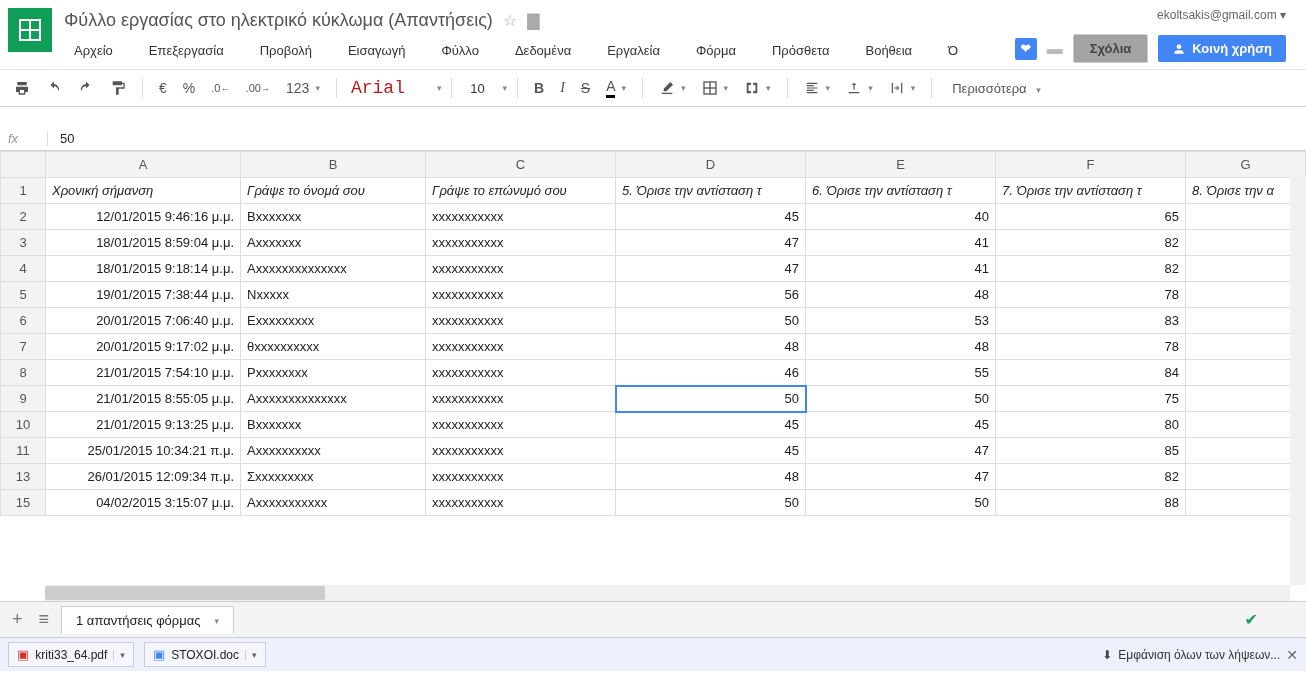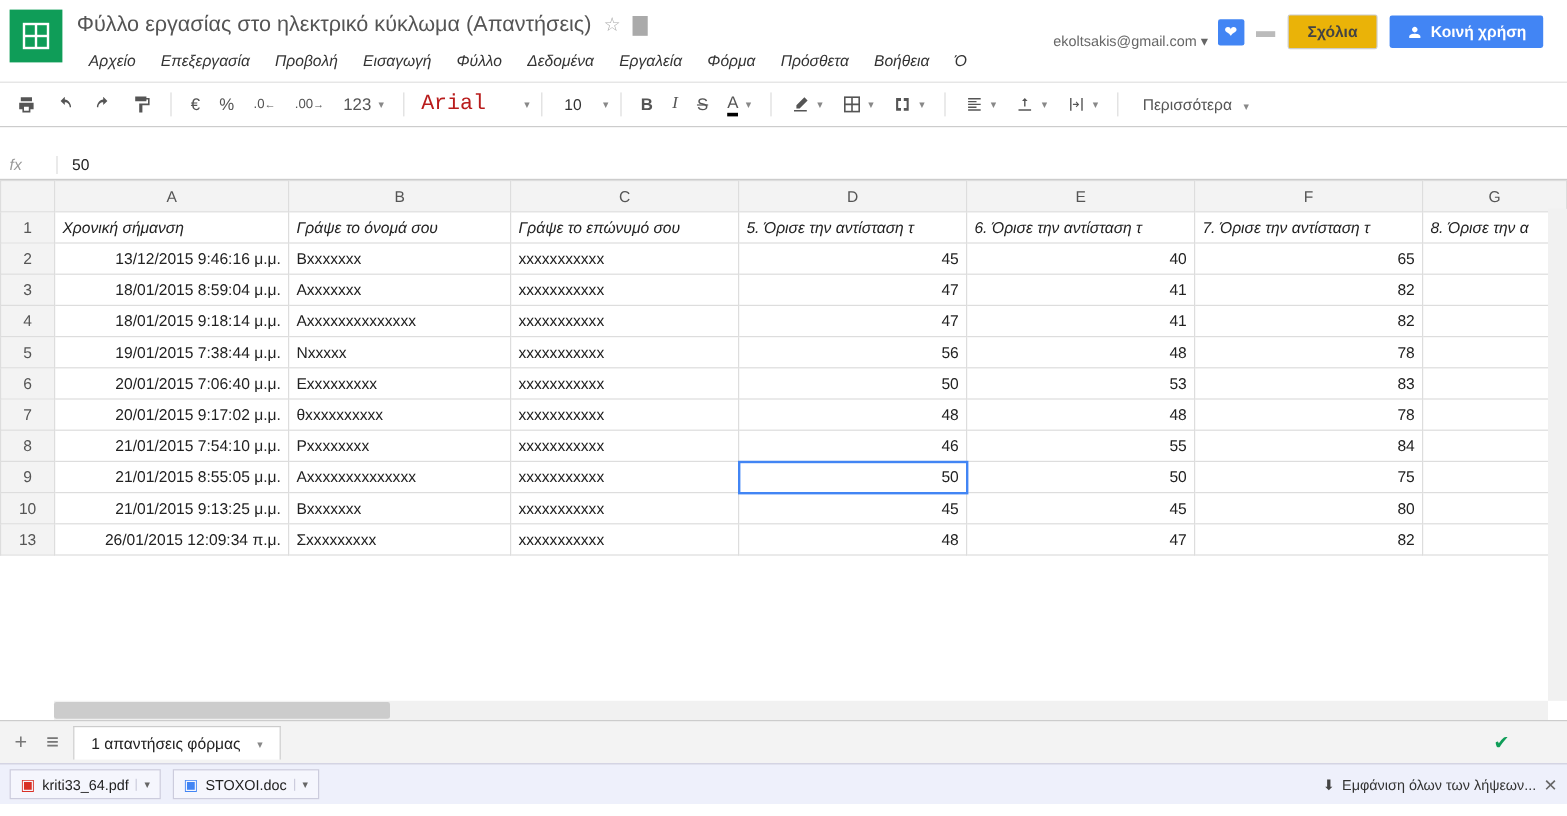--- a/index.html
+++ b/index.html
@@ -5,28 +5,28 @@
 * { box-sizing: border-box; margin: 0; padding: 0; }
 body { font-family: Arial, sans-serif; font-size: 13px; color: #222; background: #fff; width: 1306px; height: 680px; overflow: hidden; position: relative; }
 .header { display: flex; align-items: flex-start; padding: 8px 0 0 8px; }
 .logo { width: 44px; height: 44px; background: #0f9d58; display: flex; align-items: center; justify-content: center; margin-right: 12px; }
 .logo-inner { width: 22px; height: 22px; background: #fff; display: grid; grid-template-columns: 1fr 1fr; grid-template-rows: 1fr 1fr; gap: 2px; padding: 2px; }
 .logo-inner div { background: #0f9d58; }
 .title-area { flex: 1; }
 .doc-title-row { display: flex; align-items: center; gap: 10px; }
 .doc-title { font-size: 18px; color: #555; padding: 2px 0; }
 .star-icon, .folder-icon { color: #aaa; font-size: 16px; }
-.menu-bar { display: flex; gap: 1px; margin-top: 6px; font-style: italic; }
+.menu-bar { display: flex; gap: 16px; margin-top: 6px; }
 .menu-item { padding: 4px 10px; color: #333; cursor: pointer; font-size: 13px; }
 .right-header { display: flex; align-items: center; gap: 12px; padding-right: 20px; }
 .user-email { color: #666; font-size: 12px; }
 .top-buttons { display: flex; align-items: center; gap: 10px; margin-top: 4px; }
 .friends-icon { width: 22px; height: 22px; background: #4285f4; border-radius: 2px; display:flex;align-items:center;justify-content:center;color:#fff;font-size:13px;}
 .chat-icon { color: #bbb; font-size: 16px; }
-.btn-comments { border: 1px solid #ccc; background: #eab308; padding: 6px 16px; border-radius: 2px; font-size: 13px; font-weight: bold; color: #444; }
+.btn-comments { border: 1px solid #ccc; background: #a3a3a3; padding: 6px 16px; border-radius: 2px; font-size: 13px; font-weight: bold; color: #444; }
 .btn-share { background: #4285f4; color: #fff; border: none; padding: 6px 14px; border-radius: 2px; font-size: 13px; font-weight: bold; display: flex; align-items: center; gap: 6px; }
 .toolbar { border-top: 1px solid #e0e0e0; border-bottom: 1px solid #ccc; padding: 4px 8px; display: flex; align-items: center; gap: 4px; height: 38px; margin-top: 6px; }
 .tb-btn { padding: 4px 6px; color: #555; cursor: pointer; font-size: 14px; display: flex; align-items: center; }
 .tb-sep { width: 1px; height: 20px; background: #ddd; margin: 0 6px; }
 .font-select { border: none; background: none; font-size: 18px; color: #b91c1c; padding: 2px 4px; width: 80px; font-family: Liberation Mono, monospace; }
 .size-select { border: none; background: none; font-size: 13px; color: #333; width: 30px; text-align: center; }
 .dropdown-arrow { color: #888; font-size: 9px; margin-left: 6px; }
 .more-text { color: #555; margin-left: 10px; }
 .formula-bar { display: flex; align-items: center; border-bottom: 1px solid #ccc; height: 24px; padding: 0 8px; margin-top: 20px; }
 .fx-label { color: #999; font-style: italic; font-size: 13px; width: 40px; border-right: 1px solid #ddd; }
@@ -89,21 +89,21 @@
         <span class="menu-item">Φύλλο</span>
         <span class="menu-item">Δεδομένα</span>
         <span class="menu-item">Εργαλεία</span>
         <span class="menu-item">Φόρμα</span>
         <span class="menu-item">Πρόσθετα</span>
         <span class="menu-item">Βοήθεια</span>
         <span class="menu-item">Ό</span>
       </div>
   </div>
   <div class="right-header">
-    <div style="display:flex;flex-direction:row;align-items:flex-end;gap:8px;">
+    <div style="display:flex;flex-direction:column;align-items:flex-end;gap:8px;">
       <span class="user-email"><span>ekoltsakis@gmail.com</span> ▾</span>
       <div class="top-buttons">
         <div class="friends-icon">❤</div>
         <div class="chat-icon">▬</div>
         <button class="btn-comments">Σχόλια</button>
         <button class="btn-share">
           <svg width="14" height="14" viewBox="0 0 24 24" fill="#fff">
               <path d="M12 12c2 0 4-2 4-4s-2-4-4-4-4 2-4 4 2 4 4 4zm0 2c-3 0-8 1-8 4v2h16v-2c0-3-5-4-8-4z"></path>
             </svg>
           <span>Κοινή χρήση</span>
@@ -232,21 +232,21 @@
         <td class="col-a header-cell">Χρονική σήμανση</td>
         <td class="col-b header-cell">Γράψε το όνομά σου</td>
         <td class="col-c header-cell">Γράψε το επώνυμό σου</td>
         <td class="col-d header-cell">5. Όρισε την αντίσταση τ</td>
         <td class="col-e header-cell">6. Όρισε την αντίσταση τ</td>
         <td class="col-f header-cell">7. Όρισε την αντίσταση τ</td>
         <td class="col-g header-cell">8. Όρισε την α</td>
       </tr>
     <tr>
           <th class="row-header ">2</th>
-  <td class="col-a">13/12/2015 9:46:16 μ.μ.</td>
+  <td class="col-a">12/01/2015 9:46:16 μ.μ.</td>
   <td class="col-b">Βxxxxxxx</td>
   <td class="col-c">xxxxxxxxxxx</td>
   <td class="col-d ">45</td>
   <td class="col-e">40</td>
   <td class="col-f">65</td>
   <td class="col-g"></td>
         </tr>
         <tr>
           <th class="row-header ">3</th>
   <td class="col-a">18/01/2015 8:59:04 μ.μ.</td>
@@ -321,27 +321,47 @@
           <th class="row-header ">10</th>
   <td class="col-a">21/01/2015 9:13:25 μ.μ.</td>
   <td class="col-b">Βxxxxxxx</td>
   <td class="col-c">xxxxxxxxxxx</td>
   <td class="col-d ">45</td>
   <td class="col-e">45</td>
   <td class="col-f">80</td>
   <td class="col-g"></td>
         </tr>
         <tr>
+          <th class="row-header ">11</th>
+  <td class="col-a">25/01/2015 10:34:21 π.μ.</td>
+  <td class="col-b">Αxxxxxxxxxx</td>
+  <td class="col-c">xxxxxxxxxxx</td>
+  <td class="col-d ">45</td>
+  <td class="col-e">47</td>
+  <td class="col-f">85</td>
+  <td class="col-g"></td>
+        </tr>
+        <tr>
           <th class="row-header ">13</th>
   <td class="col-a">26/01/2015 12:09:34 π.μ.</td>
   <td class="col-b">Σxxxxxxxxx</td>
   <td class="col-c">xxxxxxxxxxx</td>
   <td class="col-d ">48</td>
   <td class="col-e">47</td>
   <td class="col-f">82</td>
+  <td class="col-g"></td>
+        </tr>
+        <tr>
+          <th class="row-header ">15</th>
+  <td class="col-a">04/02/2015 3:15:07 μ.μ.</td>
+  <td class="col-b">Αxxxxxxxxxxx</td>
+  <td class="col-c">xxxxxxxxxxx</td>
+  <td class="col-d ">50</td>
+  <td class="col-e">50</td>
+  <td class="col-f">88</td>
   <td class="col-g"></td>
         </tr>
       </tbody>
   </table>
   <div class="hscroll-track">
       <div class="hscroll-thumb"></div>
     </div>
   <div class="vscroll-track"></div>
 </div>
 

